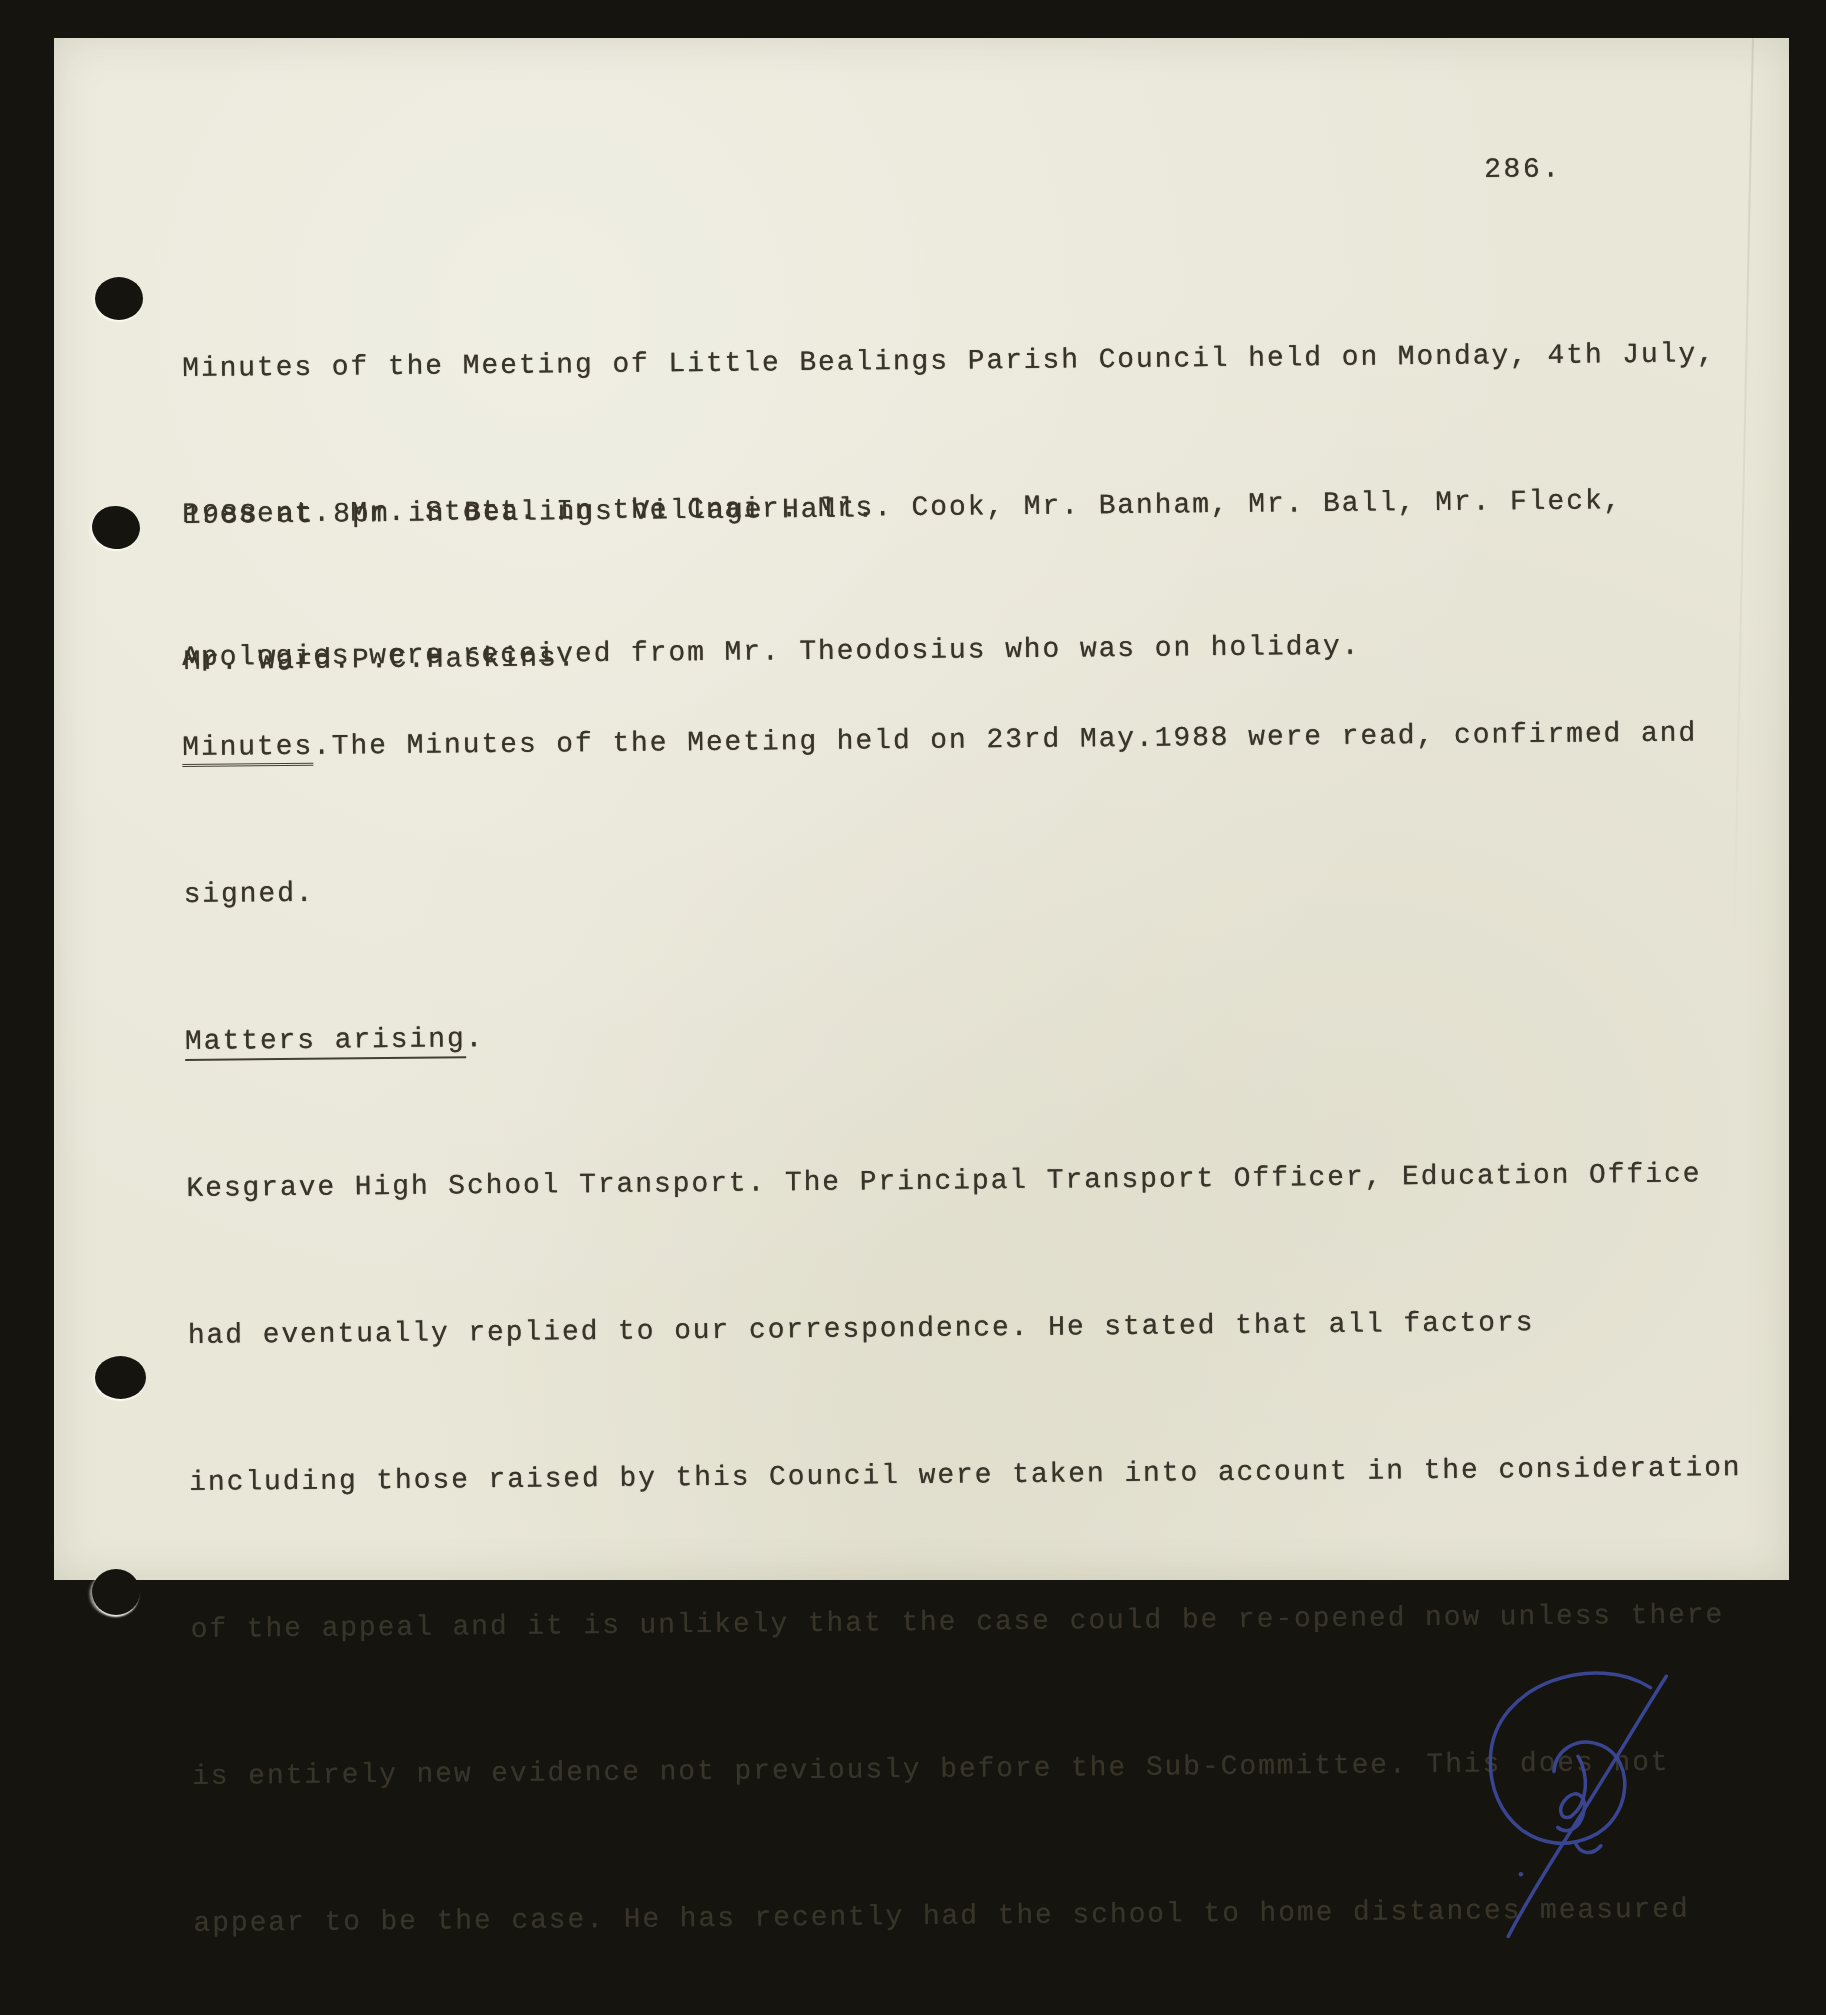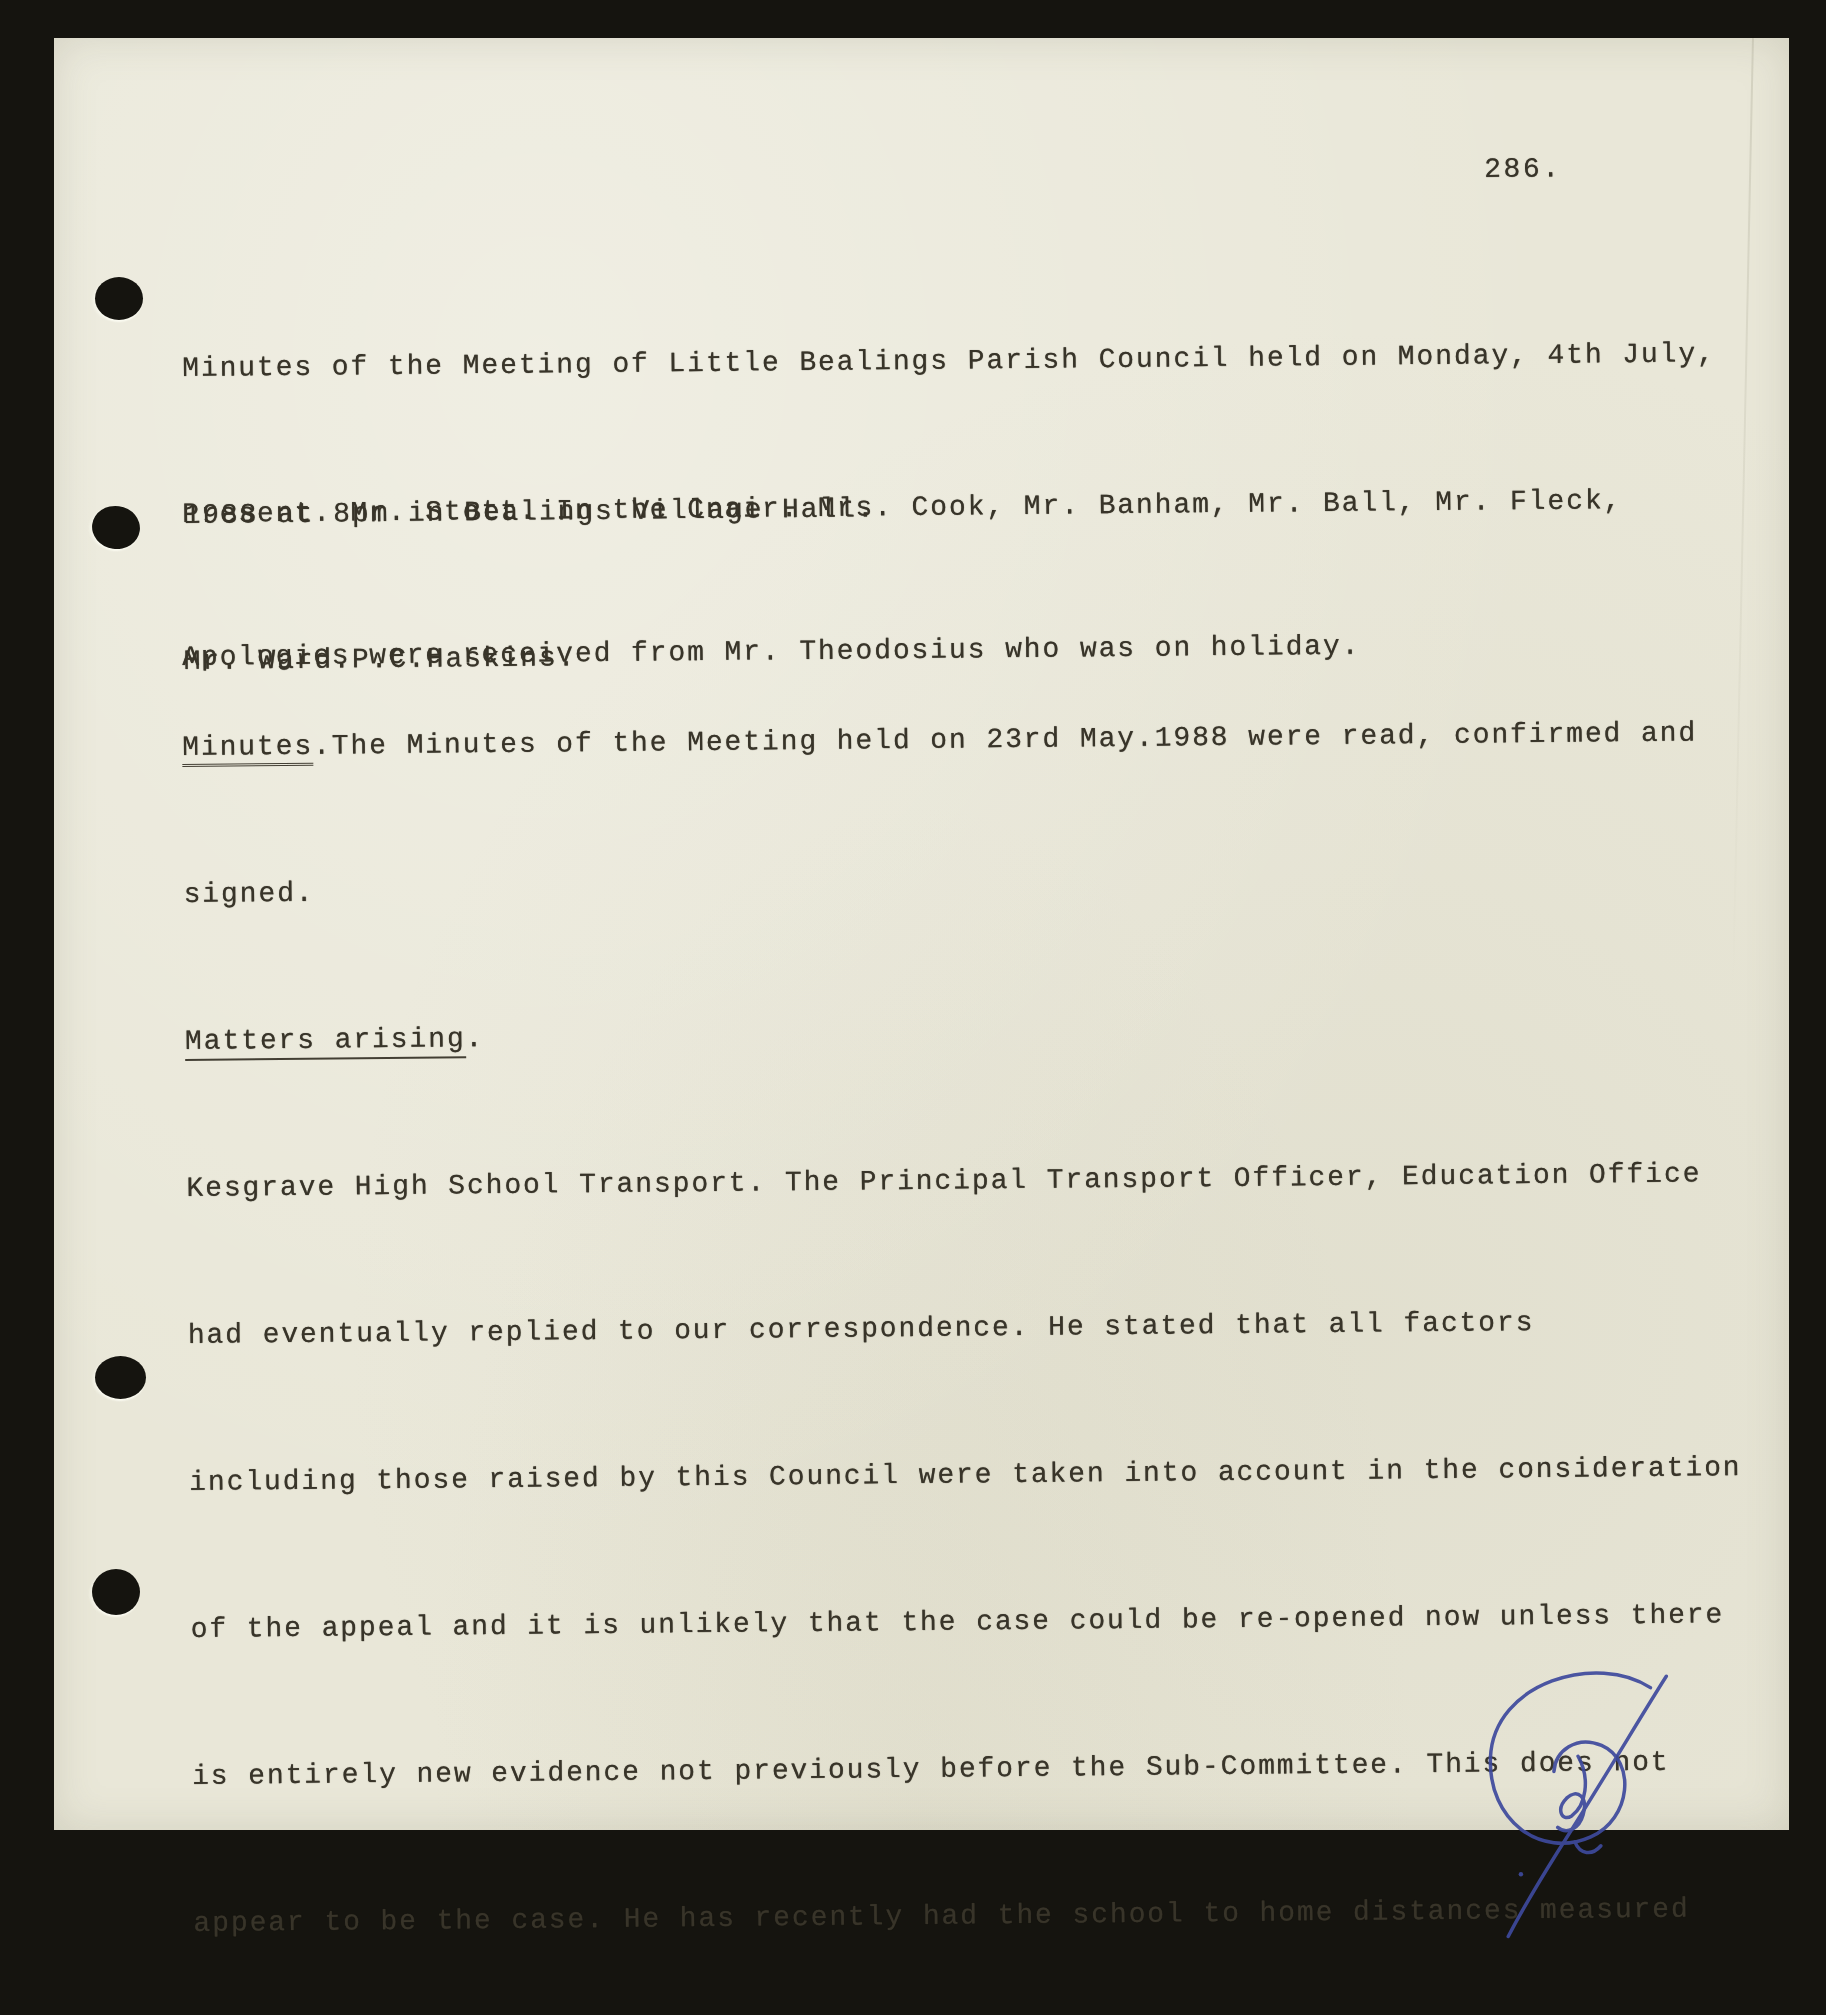--- a/index.html
+++ b/index.html
@@ -2,21 +2,21 @@
 <html style="font-size:10.2px"><head>
 <meta charset="utf-8">
 <style>
   html,body{margin:0;padding:0;}
   body{
     width:1827px;height:2015px;position:relative;overflow:hidden;
     background:#15140f;
     font-family:"Liberation Mono","DejaVu Sans Mono",monospace;
   }
   .paper{
-    position:absolute;left:54px;top:38px;width:1735px;height:1792px;
+    position:absolute;left:54px;top:38px;width:1735px;height:1542px;
     background:#e9e7d8;
     background-image:
       radial-gradient(ellipse at 28% 18%, rgba(255,255,252,.30), transparent 58%),
       radial-gradient(ellipse at 75% 72%, rgba(196,193,170,.20), transparent 55%),
       radial-gradient(ellipse at 50% 98%, rgba(210,207,185,.25), transparent 40%);
     box-shadow: inset 0 0 44px rgba(122,119,96,.20);
   }
   .crease{
     position:absolute;left:1688px;top:0;width:1.9px;height:953px;
     background:linear-gradient(180deg, rgba(170,168,148,.35), rgba(170,168,148,0));

